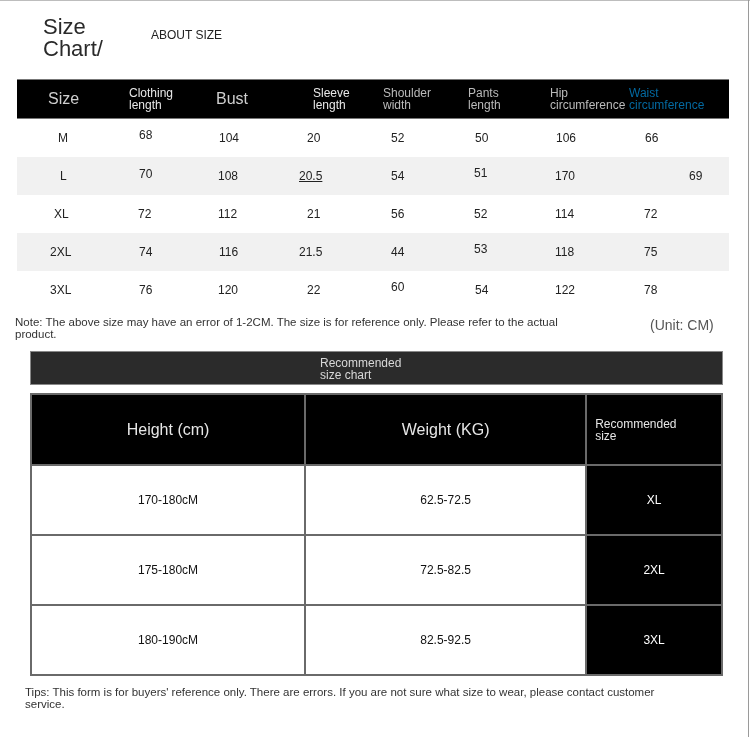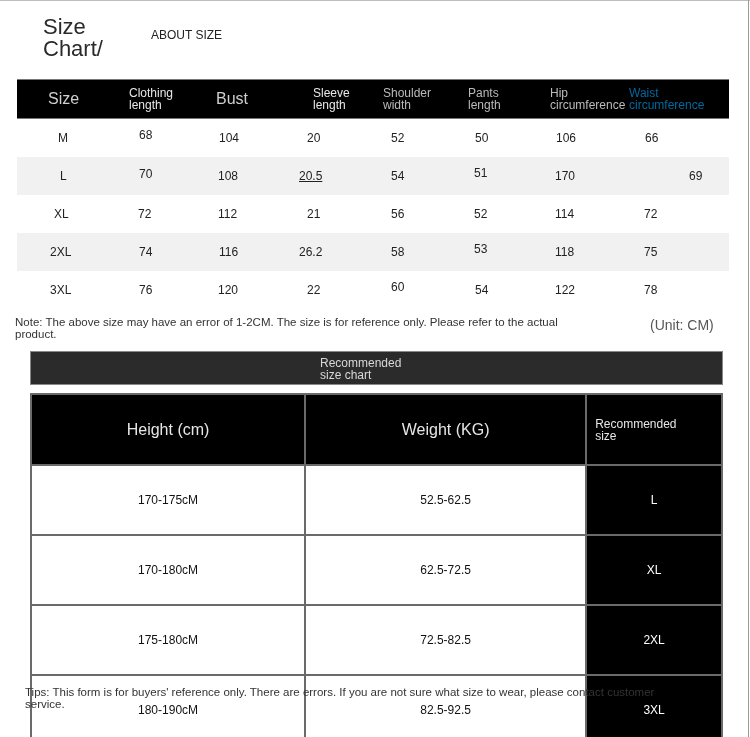--- a/index.html
+++ b/index.html
@@ -104,22 +104,22 @@
     <div class="c" style="left:290px;">21</div>
     <div class="c" style="left:374px;">56</div>
     <div class="c" style="left:457px;">52</div>
     <div class="c" style="left:538px;">114</div>
     <div class="c" style="left:627px;">72</div>
   </div>
   <div class="st-row shade">
     <div class="c" style="left:33px;">2XL</div>
     <div class="c" style="left:122px;">74</div>
     <div class="c" style="left:202px;">116</div>
-    <div class="c" style="left:282px;">26.2</div>
-    <div class="c" style="left:374px;">58</div>
+    <div class="c" style="left:282px;">21.5</div>
+    <div class="c" style="left:374px;">44</div>
     <div class="c" style="left:457px; top:-3px;">53</div>
     <div class="c" style="left:538px;">118</div>
     <div class="c" style="left:627px;">75</div>
   </div>
   <div class="st-row">
     <div class="c" style="left:33px;">3XL</div>
     <div class="c" style="left:122px;">76</div>
     <div class="c" style="left:201px;">120</div>
     <div class="c" style="left:290px;">22</div>
     <div class="c" style="left:374px; top:-3px;">60</div>
@@ -144,25 +144,20 @@
     <col style="width:282px">
     <col style="width:136px">
   </colgroup>
   <tbody>
       <tr class="head">
     <td>Height (cm)</td>
     <td>Weight (KG)</td>
     <td class="small"><span>Recommended</span><br><span>size</span></td>
   </tr>
   <tr>
-    <td>170-175cM</td>
-    <td>52.5-62.5</td>
-    <td class="dark">L</td>
-  </tr>
-  <tr>
     <td>170-180cM</td>
     <td>62.5-72.5</td>
     <td class="dark">XL</td>
   </tr>
   <tr>
     <td>175-180cM</td>
     <td>72.5-82.5</td>
     <td class="dark">2XL</td>
   </tr>
   <tr>

